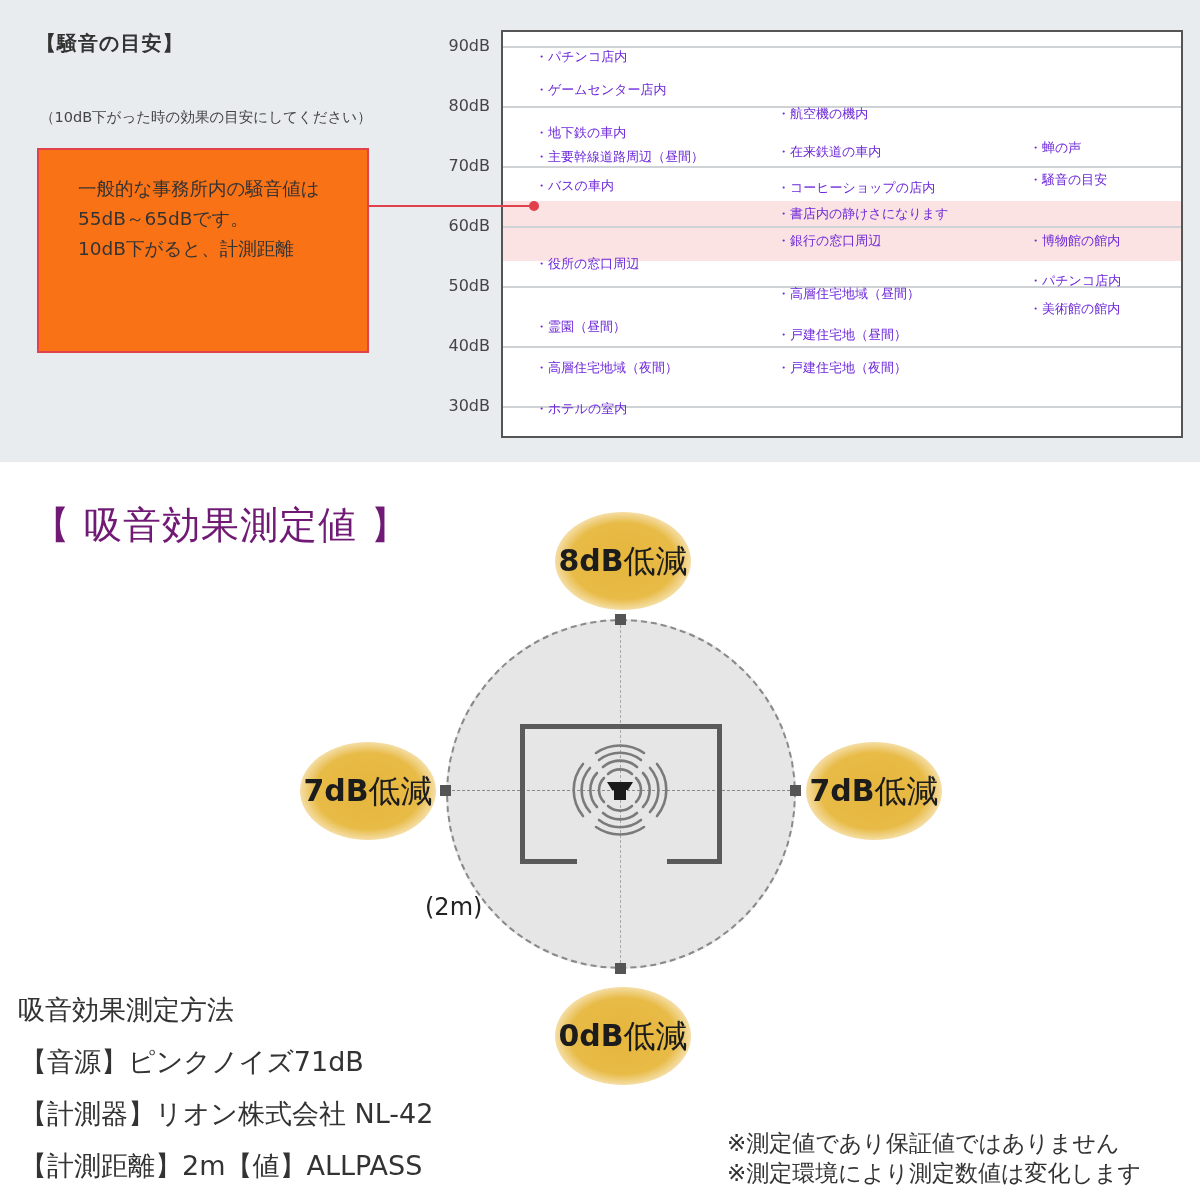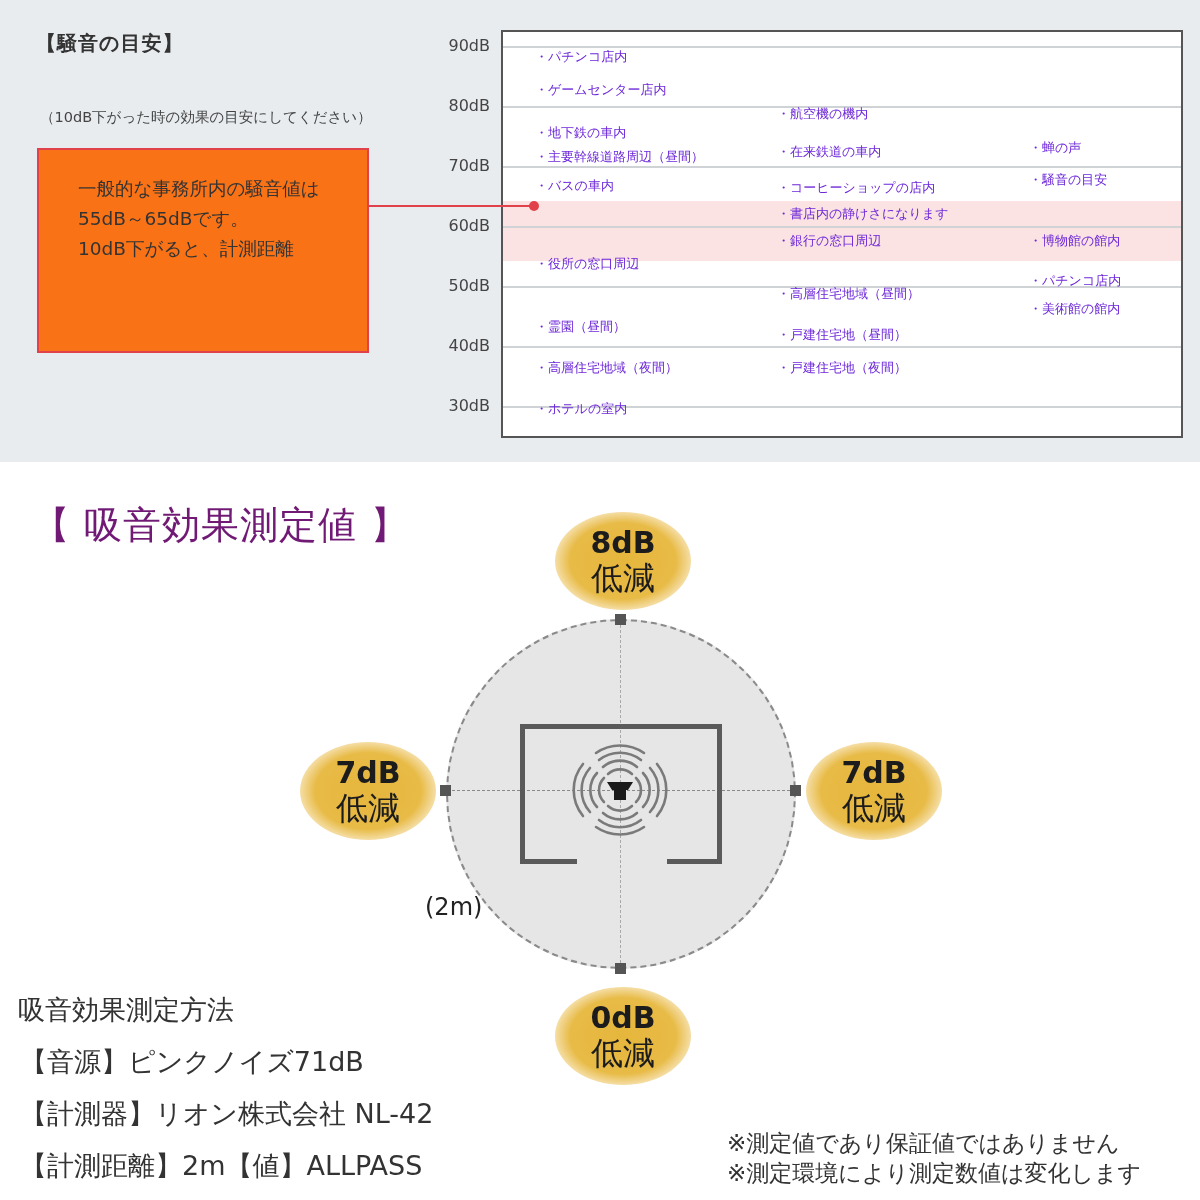--- a/index.html
+++ b/index.html
@@ -33,21 +33,21 @@
   .marker { position: absolute; width: 11px; height: 11px; background: #555; }
 
   .room { position: absolute; left: 520px; top: 724px; width: 202px; height: 140px; border: 5px solid #5a5a5a; border-bottom: none; }
   .room-gap-l { position: absolute; left: 520px; top: 859px; width: 57px; height: 5px; background: #5a5a5a; }
   .room-gap-r { position: absolute; left: 667px; top: 859px; width: 55px; height: 5px; background: #5a5a5a; }
 
   .speaker { position: absolute; left: 570px; top: 740px; width: 100px; height: 100px; }
 
   .badge { position: absolute; width: 136px; height: 98px; border-radius: 50%;
            background: radial-gradient(ellipse at center, #e6b63c 0%, #e8bb47 55%, rgba(240,205,120,0.6) 72%, rgba(255,255,255,0) 82%);
-           display: flex; flex-direction: column; align-items: center; justify-content: center; }
+           display: flex; align-items: center; justify-content: center; }
   .badge .val { font-size: 30px; font-weight: bold; color: #1c1c1c; line-height: 34px; font-family: "DejaVu Sans", sans-serif; }
   .badge .lbl { font-size: 32px; color: #1c1c1c; line-height: 36px; }
 
   .distance { position: absolute; left: 425px; top: 893px; font-size: 24px; color: #222; }
 
   .method-title { position: absolute; left: 18px; top: 992px; font-size: 27px; color: #333; }
   .method-line { position: absolute; left: 20px; font-size: 27px; color: #333; white-space: nowrap; }
   .note { position: absolute; left: 727px; font-size: 23px; color: #333; white-space: nowrap; }
 </style>
 </head>

